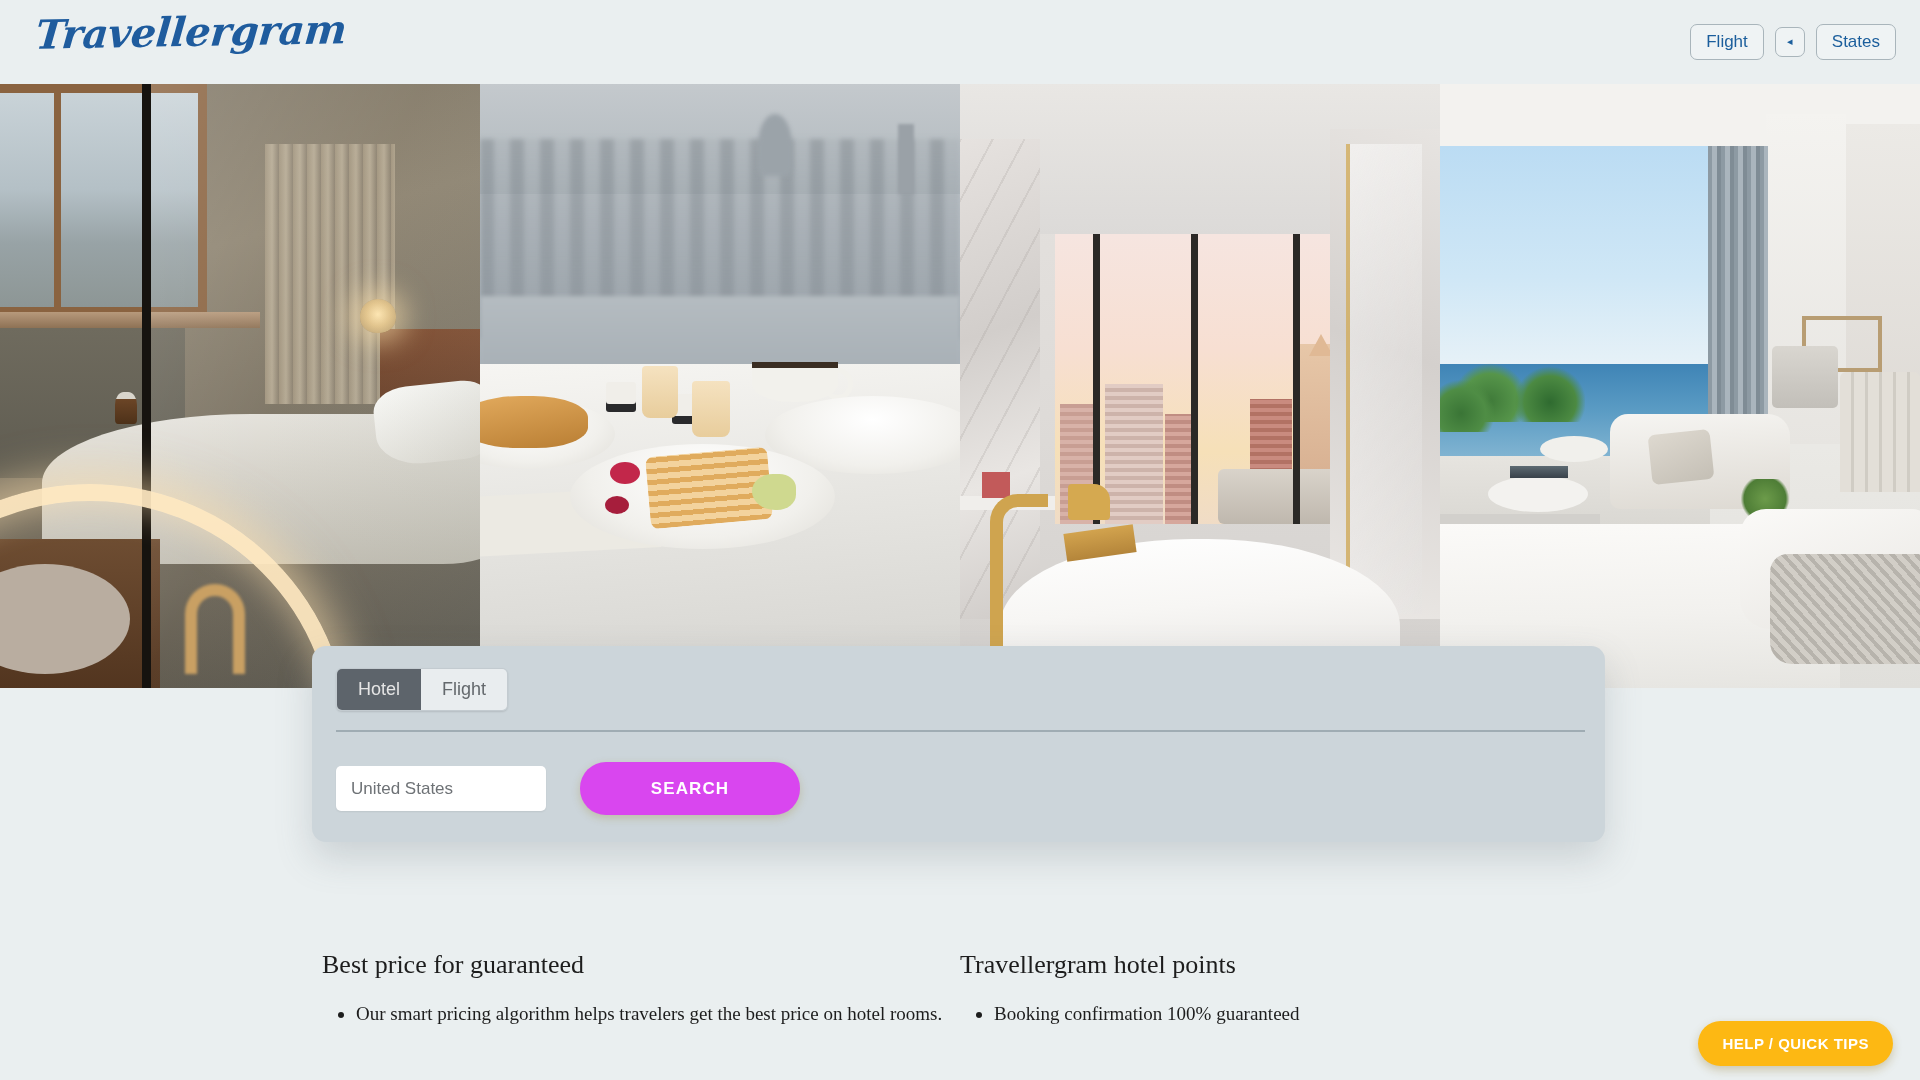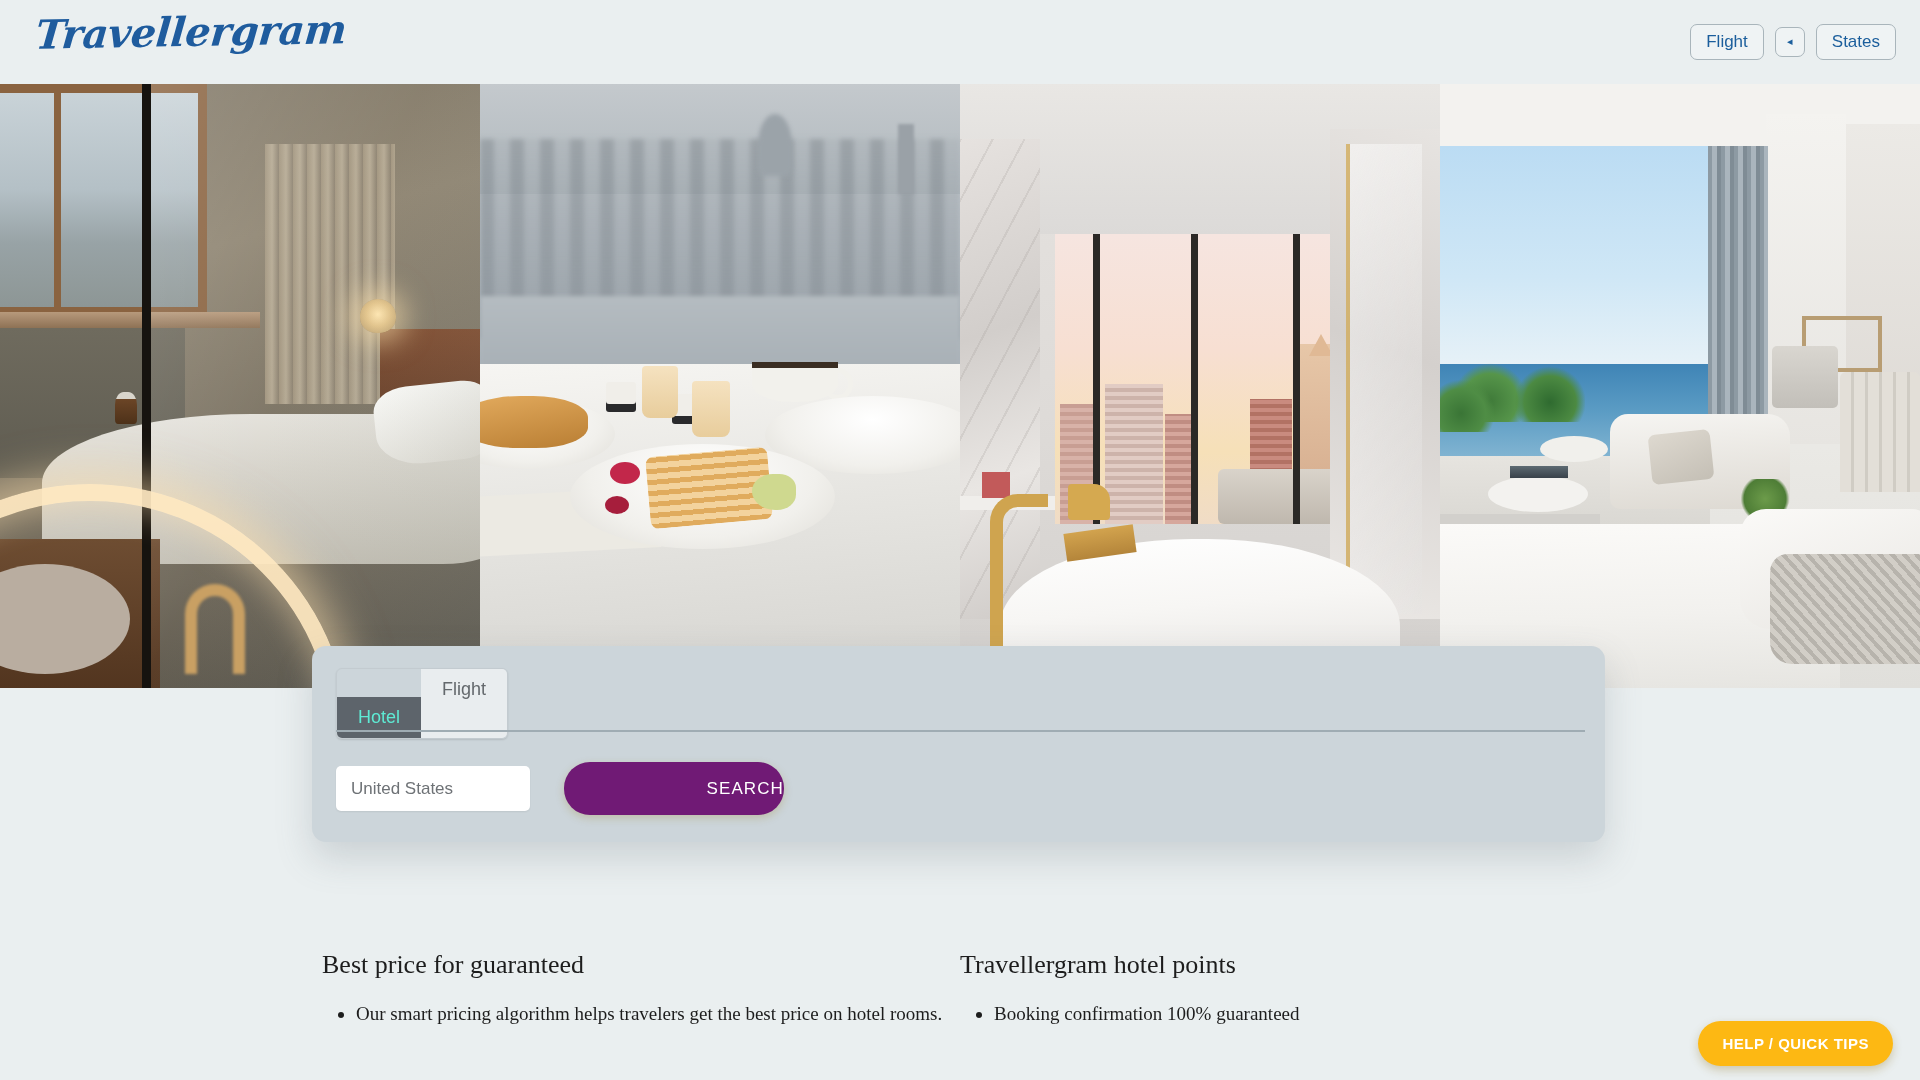--- a/index.html
+++ b/index.html
@@ -318,21 +318,21 @@
     border-radius: 6px;
     overflow: hidden;
     box-shadow: 0 1px 2px rgba(0,0,0,.12);
   }
   .tab {
     font-size: 18px; line-height: 1;
     padding: 11px 21px 12px;
     cursor: pointer;
     font-family: "Liberation Sans", sans-serif;
   }
-  .tab.active { background: #5d646b; color: #5eead4; margin-top: 28px; }
+  .tab.active { background: #5d646b; color: #e5e5e5; }
   .tab.inactive { background: #e9edef; color: #63686c; }
 
   .divider {
     position: absolute; left: 24px; top: 84px;
     width: 1249px; height: 2px;
     background: #9facb3;
   }
 
   .fields {
     position: absolute; left: 24px; top: 116px;
@@ -344,41 +344,40 @@
     height: 45px;
     display: flex; align-items: center;
     padding: 0 15px;
     font-size: 17px;
     color: #777b7f;
     box-shadow: 0 1px 2px rgba(0,0,0,.07);
     font-family: "Liberation Sans", sans-serif;
     cursor: text;
   }
   .f-dest { width: 286px; margin-right: 32px; }
-  .f-country { width: 194px; margin-right: 34px; color:#6e7276; }
+  .f-country { width: 210px; margin-right: 34px; color:#6e7276; }
   .f-dates {
     width: 213px; margin-right: 33px; height: 48px;
     justify-content: space-between; color:#5a5e62;
   }
   .f-rooms {
     width: 217px; margin-right: 41px; height: 48px;
     font-weight: bold; color:#60646a;
   }
   .cal-icon { width:17px; height:17px; flex:0 0 auto; }
   .btn-search {
     width: 220px; height: 53px;
-    background: #701a75;
+    background: #d946ef;
     border: none; border-radius: 26px;
     color: #ffffff;
-    font-size: 17px; font-weight: normal;
+    font-size: 17px; font-weight: bold;
     letter-spacing: 1.1px;
     cursor: pointer;
     box-shadow: 0 3px 8px rgba(150,120,20,.25);
     font-family: "Liberation Sans", sans-serif;
-    text-align: right;
   }
 
   
   .why {
     position: absolute; left: 322px; top: 918px;
     width: 1276px;
   }
   .why h1 {
     font-family: "Liberation Serif", serif;
     font-size: 42px; font-weight: normal;

